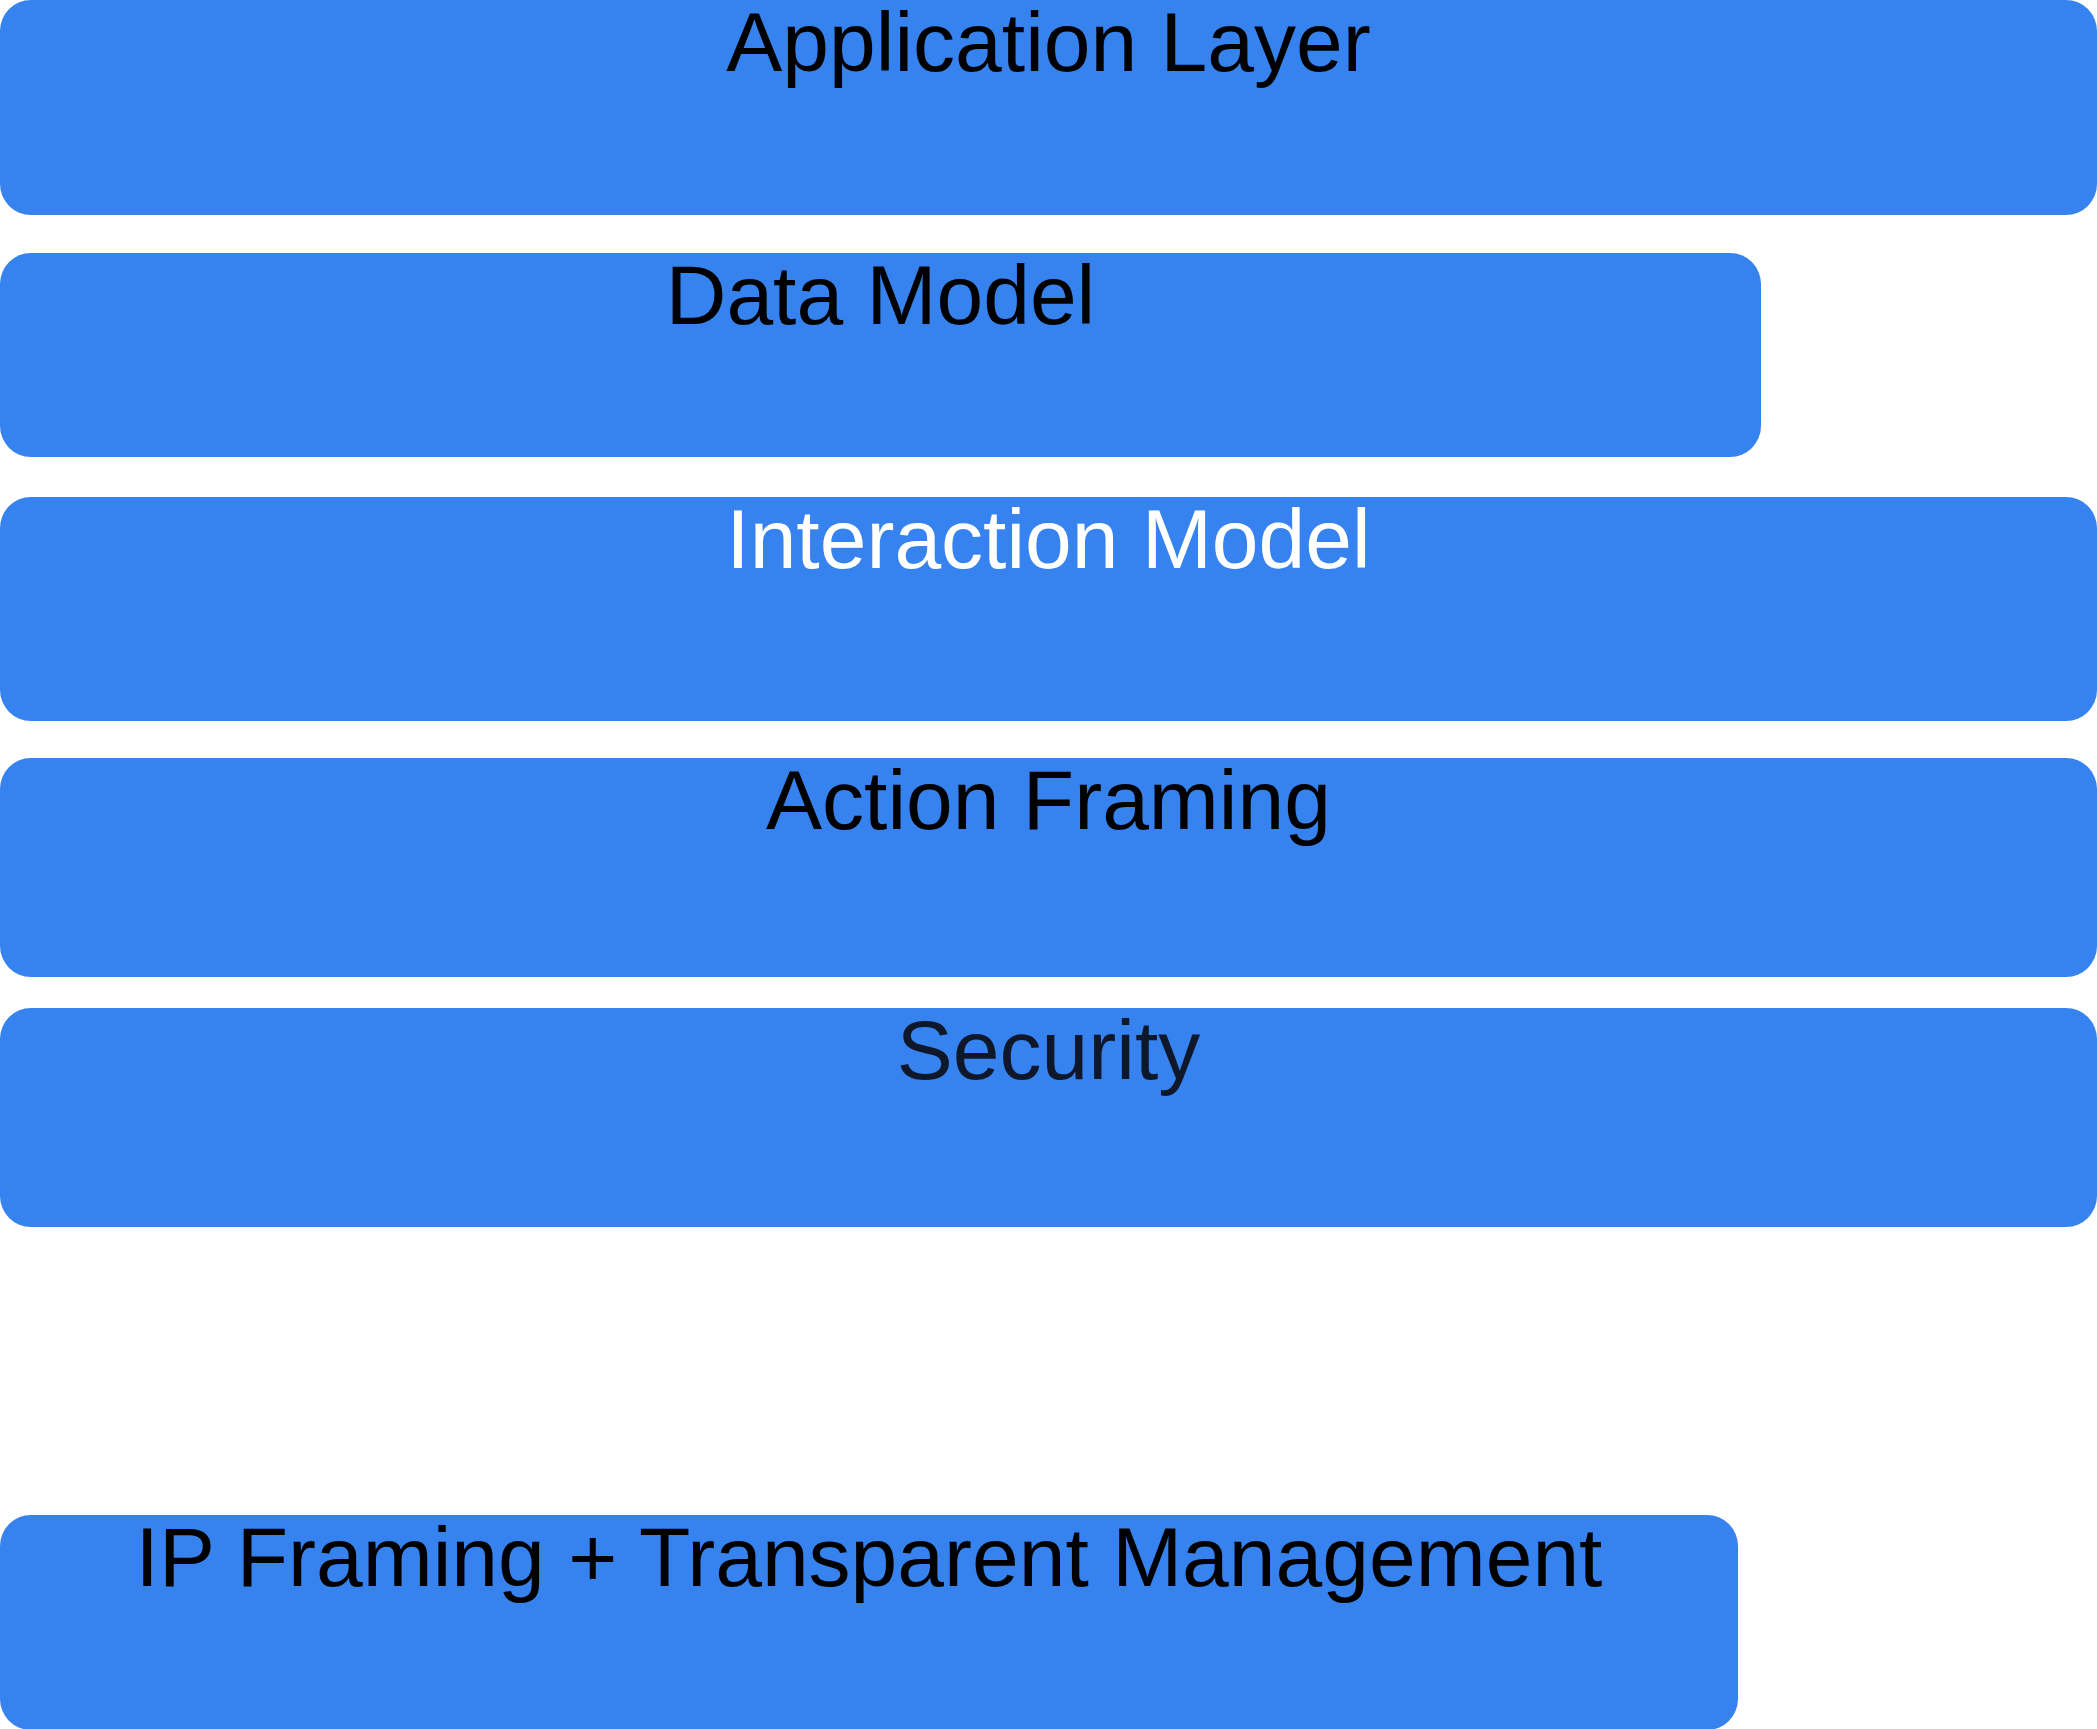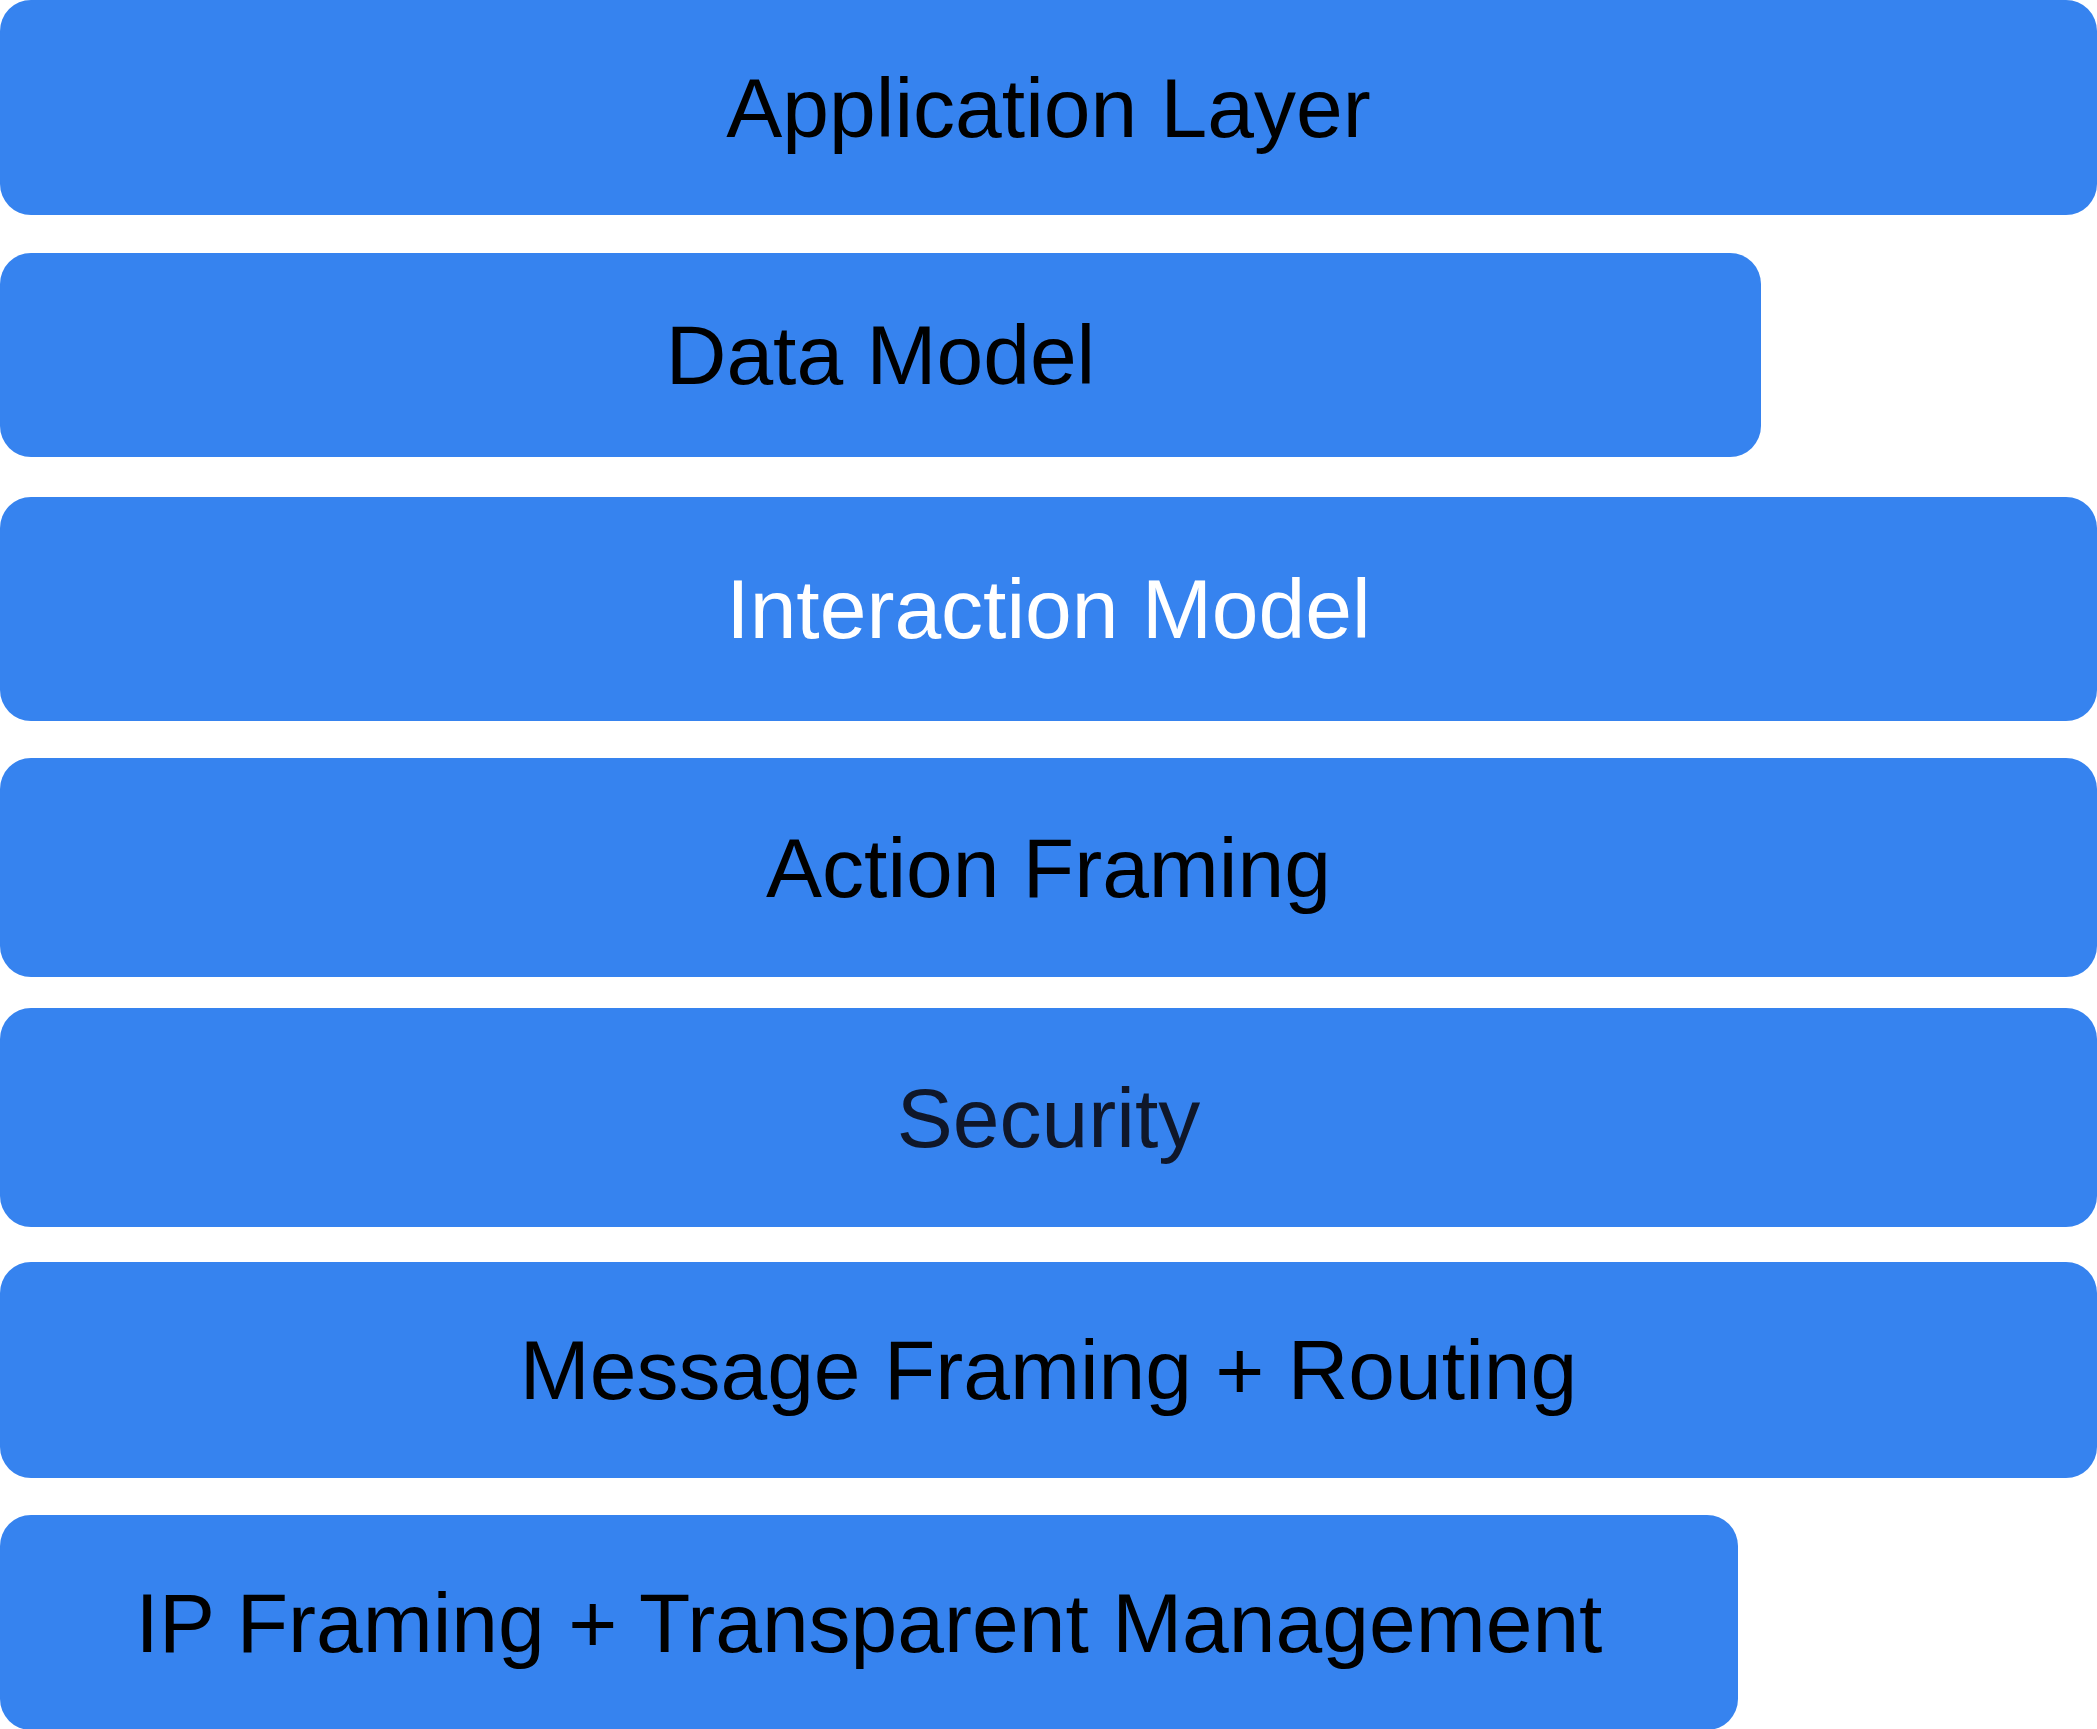--- a/index.html
+++ b/index.html
@@ -22,21 +22,20 @@
   }
 
   .layer-bar {
     position: absolute;
     left: 0;
     width: 2097px;
     box-sizing: border-box;
     background: #3683ef;
     border-radius: 31px;
     display: flex;
-    align-items: center;
     justify-content: center;
   }
 
   .layer-label {
     font-family: "Liberation Sans", sans-serif;
     font-size: 84px;
     font-weight: 400;
     line-height: 1;
     color: #000000;
     text-align: center;
@@ -56,20 +55,17 @@
     </div>
     <div class="layer-bar" style="top: 497px; height: 224px; width: 2097px; background: rgb(54, 131, 239); border-radius: 31px;">
       <span class="layer-label" style="color: #ffffff;">Interaction Model</span>
     </div>
     <div class="layer-bar" style="top: 758px; height: 219px; width: 2097px; background: rgb(54, 131, 239); border-radius: 31px;">
       <span class="layer-label" style="color: rgb(0, 0, 0);">Action Framing</span>
     </div>
     <div class="layer-bar" style="top: 1008px; height: 219px; width: 2097px; background: rgb(54, 131, 239); border-radius: 31px;">
       <span class="layer-label" style="color: #0f172a;">Security</span>
     </div>
-    <div class="layer-bar" style="top: 1262px; height: 216px; width: 2097px; background: rgb(54, 131, 239); border-radius: 31px;">
-      <span class="layer-label" style="color: rgb(0, 0, 0);">Message Framing + Routing</span>
-    </div>
     <div class="layer-bar" style="top: 1515px; height: 215px; width: 1738px; background: rgb(54, 131, 239); border-radius: 31px;">
       <span class="layer-label" style="color: rgb(0, 0, 0);">IP Framing + Transparent Management</span>
     </div>
   </div>
 
 
 </body></html>

